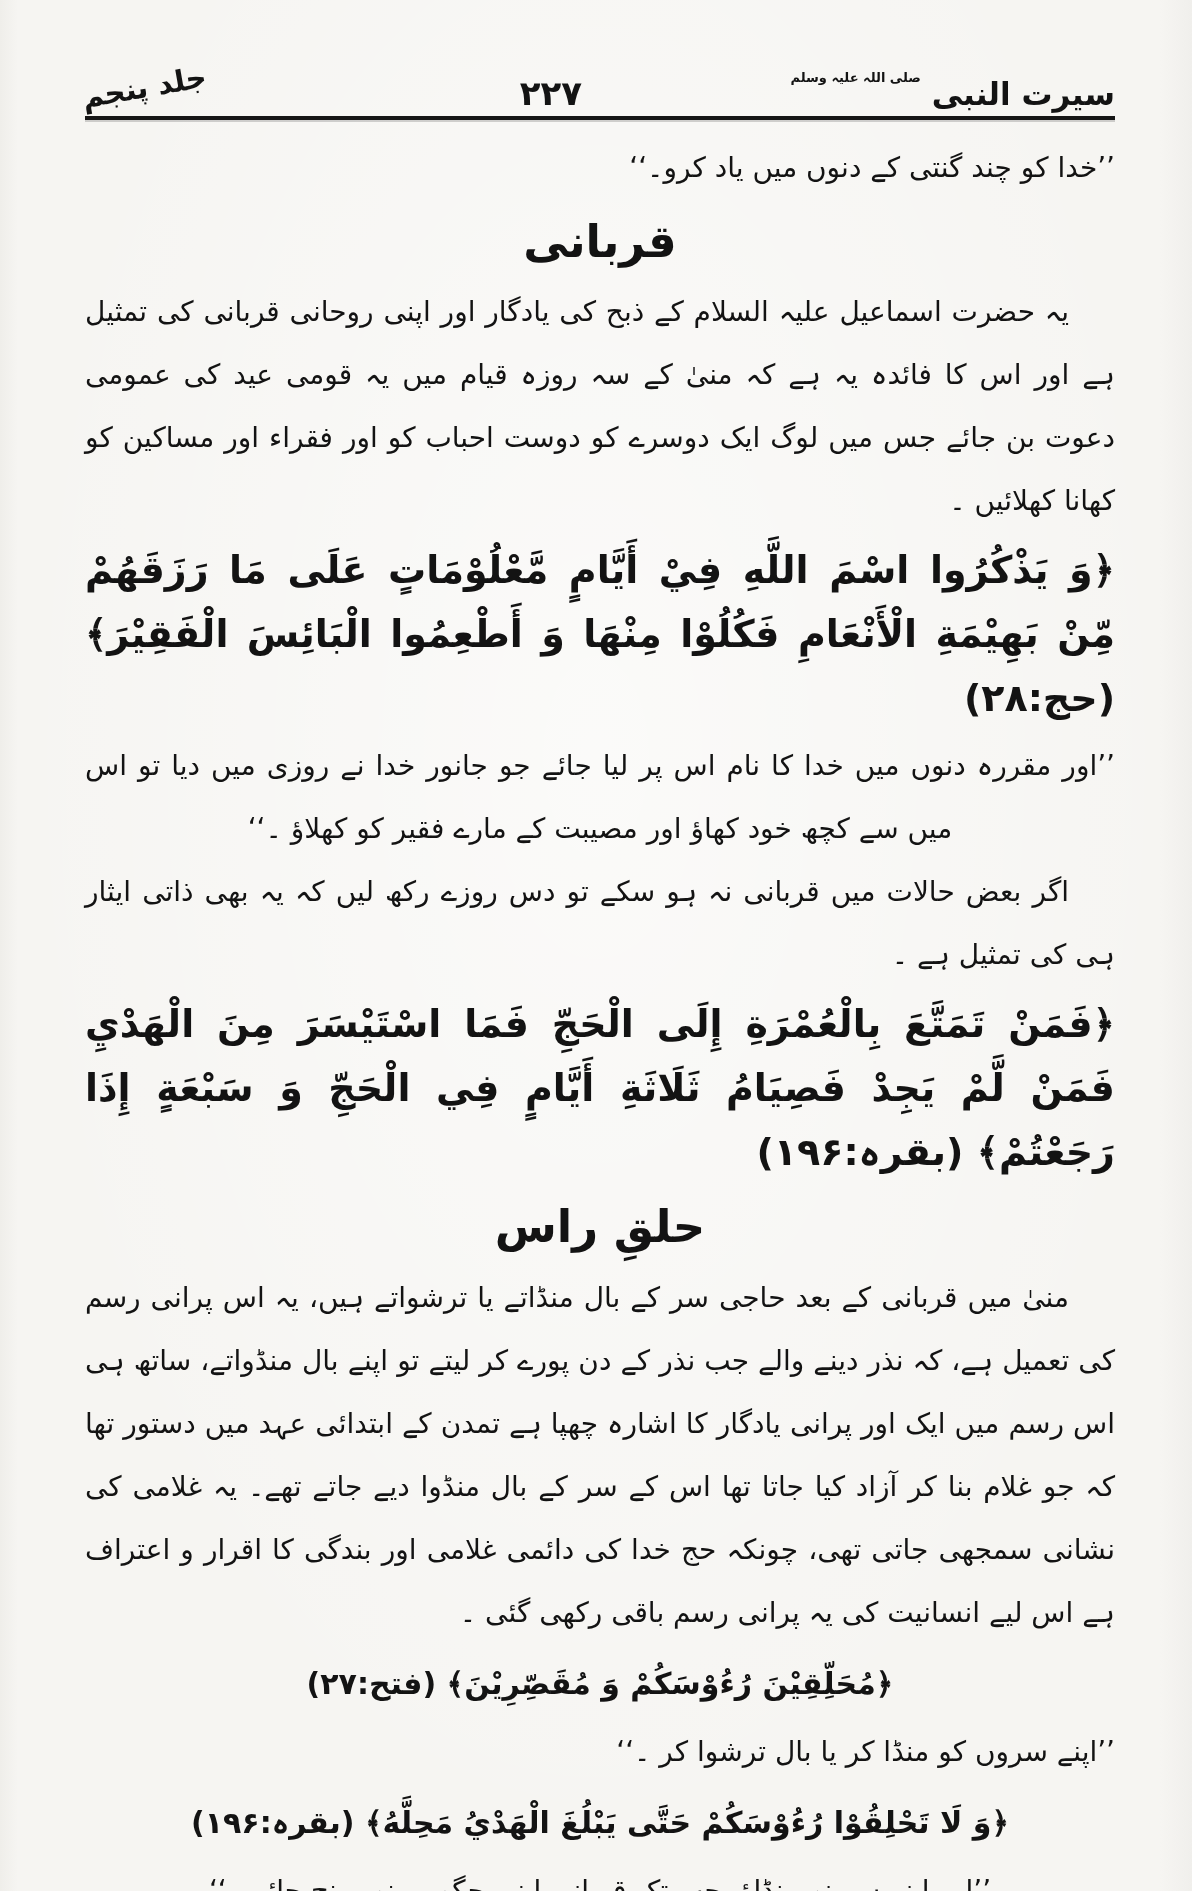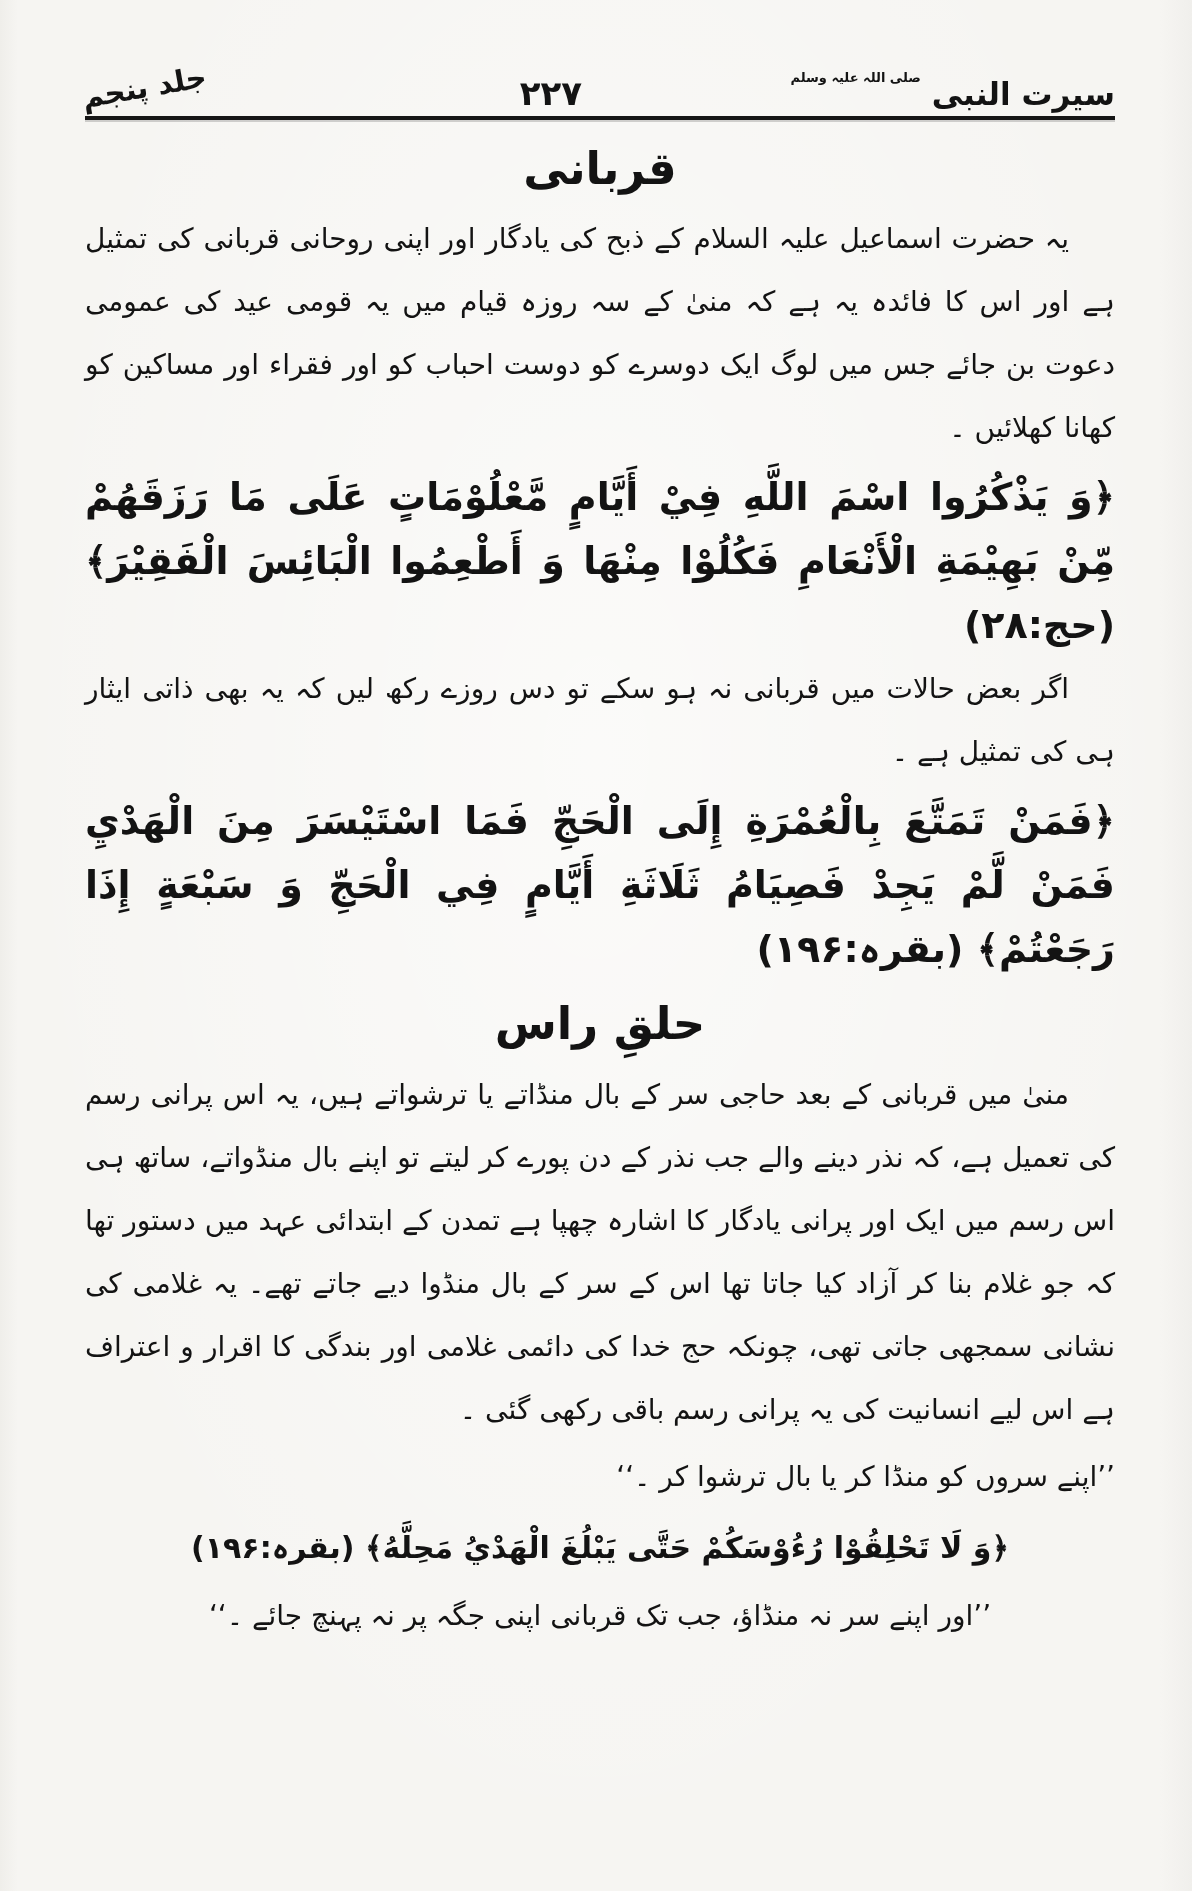--- a/index.html
+++ b/index.html
@@ -57,25 +57,28 @@
       <span>سیرت النبی</span>
       <span class="honorific">صلی اللہ علیہ وسلم</span>
     </div>
     <div class="h-page">۲۲۷</div>
     <div class="h-vol">جلد پنجم</div>
   </div>
 
   <div class="rule"></div>
 
   <div class="content">
+      <div class="blk trans-r">’’خدا کو چند گنتی کے دنوں میں یاد کرو۔‘‘</div>
       <div class="blk heading">قربانی</div>
       <div class="blk para">یہ حضرت اسماعیل علیہ السلام کے ذبح کی یادگار اور اپنی روحانی قربانی کی تمثیل ہے اور اس کا فائدہ یہ ہے کہ منیٰ کے سہ روزہ قیام میں یہ قومی عید کی عمومی دعوت بن جائے جس میں لوگ ایک دوسرے کو دوست احباب کو اور فقراء اور مساکین کو کھانا کھلائیں ۔</div>
       <div class="blk verse">﴿وَ يَذْكُرُوا اسْمَ اللَّهِ فِيْ أَيَّامٍ مَّعْلُوْمَاتٍ عَلَى مَا رَزَقَهُمْ مِّنْ بَهِيْمَةِ الْأَنْعَامِ فَكُلُوْا مِنْهَا وَ أَطْعِمُوا الْبَائِسَ الْفَقِيْرَ﴾ (حج:۲۸)</div>
+      <div class="blk trans">’’اور مقررہ دنوں میں خدا کا نام اس پر لیا جائے جو جانور خدا نے روزی میں دیا تو اس میں سے کچھ خود کھاؤ اور مصیبت کے مارے فقیر کو کھلاؤ ۔‘‘</div>
       <div class="blk para">اگر بعض حالات میں قربانی نہ ہو سکے تو دس روزے رکھ لیں کہ یہ بھی ذاتی ایثار ہی کی تمثیل ہے ۔</div>
       <div class="blk verse">﴿فَمَنْ تَمَتَّعَ بِالْعُمْرَةِ إِلَى الْحَجِّ فَمَا اسْتَيْسَرَ مِنَ الْهَدْيِ فَمَنْ لَّمْ يَجِدْ فَصِيَامُ ثَلَاثَةِ أَيَّامٍ فِي الْحَجِّ وَ سَبْعَةٍ إِذَا رَجَعْتُمْ﴾ (بقرہ:۱۹۶)</div>
       <div class="blk heading">حلقِ راس</div>
       <div class="blk para">منیٰ میں قربانی کے بعد حاجی سر کے بال منڈاتے یا ترشواتے ہیں، یہ اس پرانی رسم کی تعمیل ہے، کہ نذر دینے والے جب نذر کے دن پورے کر لیتے تو اپنے بال منڈواتے، ساتھ ہی اس رسم میں ایک اور پرانی یادگار کا اشارہ چھپا ہے تمدن کے ابتدائی عہد میں دستور تھا کہ جو غلام بنا کر آزاد کیا جاتا تھا اس کے سر کے بال منڈوا دیے جاتے تھے۔ یہ غلامی کی نشانی سمجھی جاتی تھی، چونکہ حج خدا کی دائمی غلامی اور بندگی کا اقرار و اعتراف ہے اس لیے انسانیت کی یہ پرانی رسم باقی رکھی گئی ۔</div>
+      <div class="blk verse-c">﴿مُحَلِّقِيْنَ رُءُوْسَكُمْ وَ مُقَصِّرِيْنَ﴾ (فتح:۲۷)</div>
       <div class="blk trans-r">’’اپنے سروں کو منڈا کر یا بال ترشوا کر ۔‘‘</div>
       <div class="blk verse-c">﴿وَ لَا تَحْلِقُوْا رُءُوْسَكُمْ حَتَّى يَبْلُغَ الْهَدْيُ مَحِلَّهُ﴾ (بقرہ:۱۹۶)</div>
       <div class="blk trans-c">’’اور اپنے سر نہ منڈاؤ، جب تک قربانی اپنی جگہ پر نہ پہنچ جائے ۔‘‘</div>
     </div>
 
 </div>
 
 </body></html>

